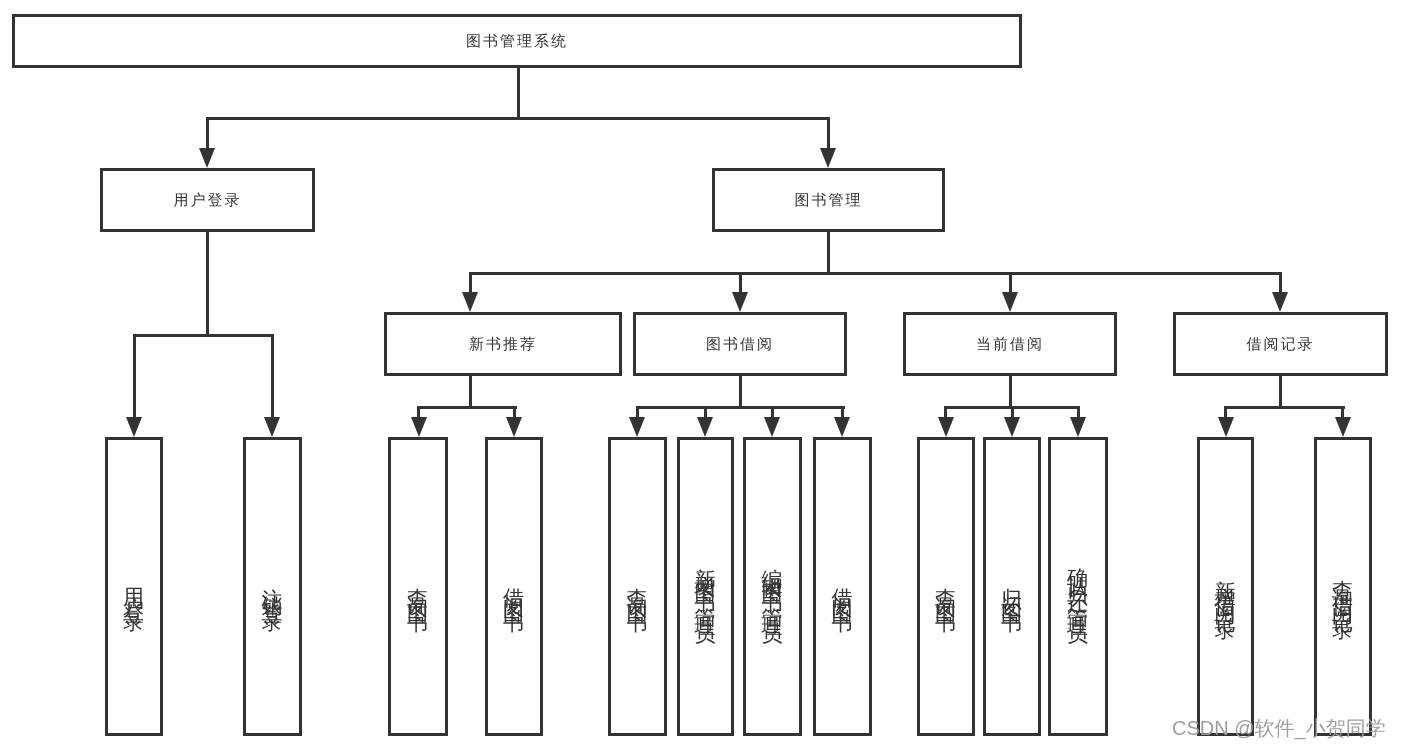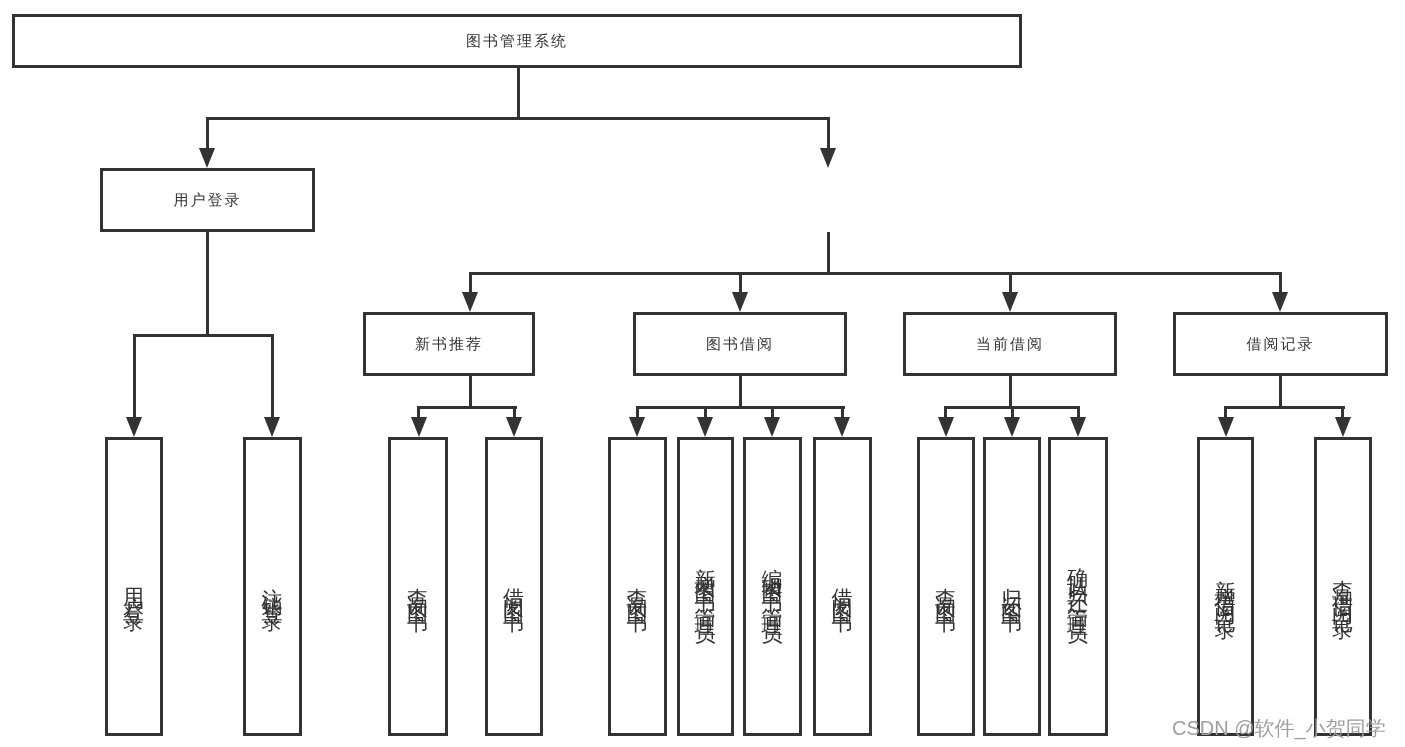--- a/index.html
+++ b/index.html
@@ -76,41 +76,44 @@
 
   <div class="vline" style="left:517px; top:66px; height:52px;"></div>
   <div class="hline" style="left:206px; top:117px; width:624px;"></div>
   <div class="vline" style="left:206px; top:117px; height:35px;"></div>
   <div class="arrowhead" style="left:199px; top:148px;"></div>
   <div class="vline" style="left:827px; top:117px; height:35px;"></div>
   <div class="arrowhead" style="left:820px; top:148px;"></div>
 
   <div class="box" style="left:100px; top:168px; width:215px; height:64px;">
     <span class="hlabel">用户登录</span>
+  </div>
+  <div class="box" style="left:712px; top:168px; width:233px; height:64px;">
+    <span class="hlabel">图书管理</span>
   </div>
 
   <div class="vline" style="left:206px; top:231px; height:105px;"></div>
   <div class="hline" style="left:133px; top:334px; width:141px;"></div>
   <div class="vline" style="left:133px; top:334px; height:85px;"></div>
   <div class="arrowhead" style="left:126px; top:417px;"></div>
   <div class="vline" style="left:271px; top:334px; height:85px;"></div>
   <div class="arrowhead" style="left:264px; top:417px;"></div>
 
   <div class="vline" style="left:827px; top:232px; height:43px;"></div>
   <div class="hline" style="left:469px; top:272px; width:813px;"></div>
   <div class="vline" style="left:469px; top:272px; height:24px;"></div>
   <div class="arrowhead" style="left:462px; top:292px;"></div>
   <div class="vline" style="left:739px; top:272px; height:24px;"></div>
   <div class="arrowhead" style="left:732px; top:292px;"></div>
   <div class="vline" style="left:1009px; top:272px; height:24px;"></div>
   <div class="arrowhead" style="left:1002px; top:292px;"></div>
   <div class="vline" style="left:1279px; top:272px; height:24px;"></div>
   <div class="arrowhead" style="left:1272px; top:292px;"></div>
 
-  <div class="box" style="left:363px; top:312px; width:172px; height:64px;">
+  <div class="box" style="left:384px; top:312px; width:238px; height:64px;">
     <span class="hlabel">新书推荐</span>
   </div>
   <div class="box" style="left:903px; top:312px; width:214px; height:64px;">
     <span class="hlabel">当前借阅</span>
   </div>
   <div class="box" style="left:633px; top:312px; width:214px; height:64px;">
     <span class="hlabel">图书借阅</span>
   </div>
   <div class="box" style="left:1173px; top:312px; width:215px; height:64px;">
     <span class="hlabel">借阅记录</span>

